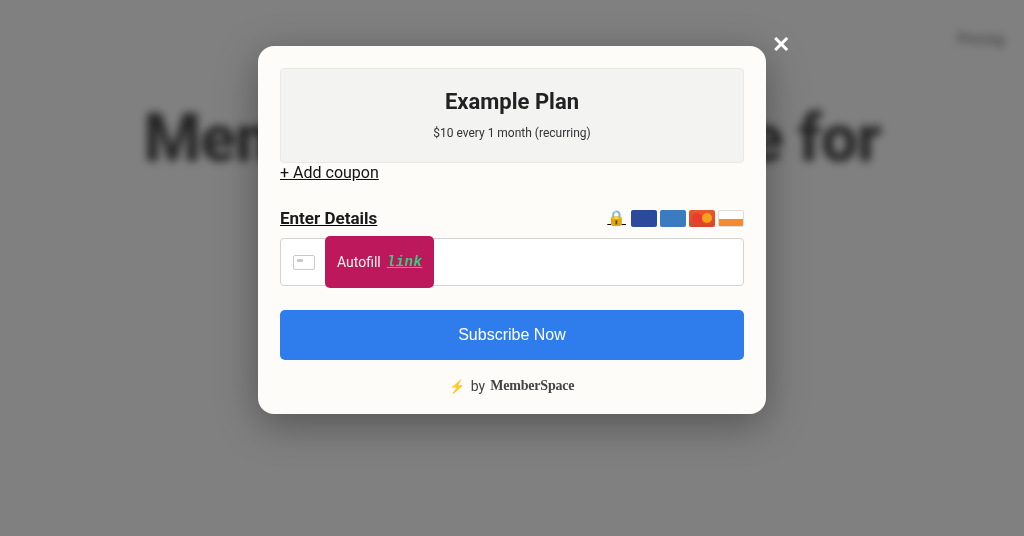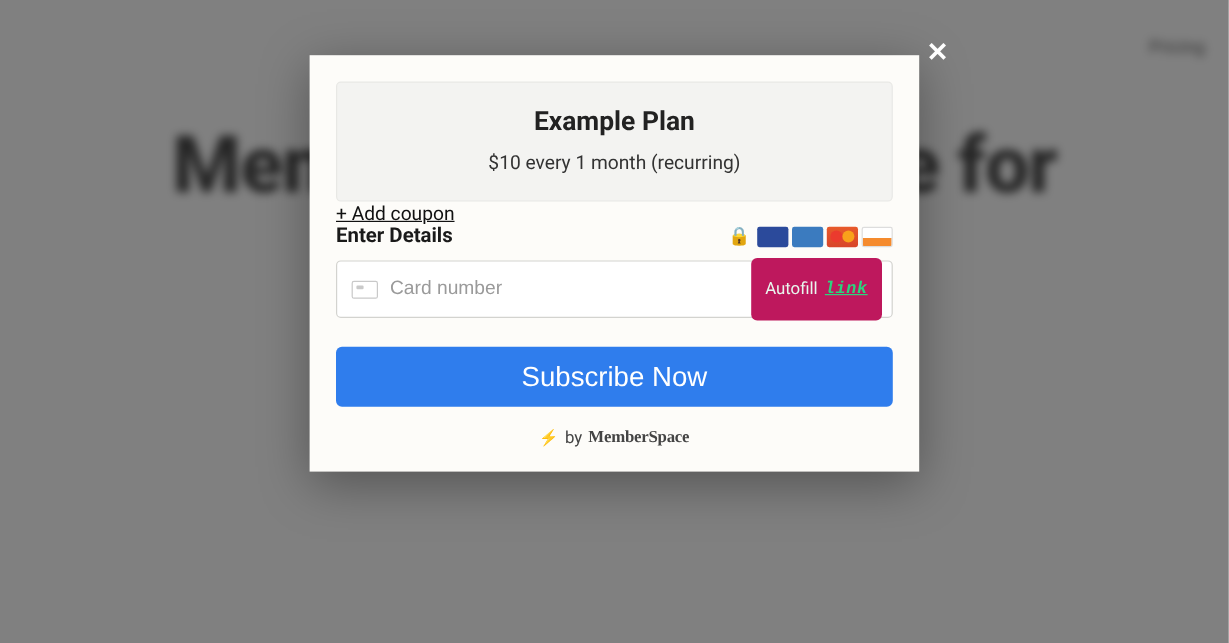--- a/index.html
+++ b/index.html
@@ -38,47 +38,49 @@
     .close-btn {
       position: absolute;
       top: 30px; left: calc(50% + 256px);
       color: #fff; font-size: 22px; font-weight: 700;
       cursor: pointer; line-height: 1;
       padding: 4px;
     }
     .modal {
       width: 508px;
       background: #fdfcf9;
-      border-radius: 0;
+      border-radius: 16px;
       box-shadow: 0 10px 40px rgba(0,0,0,0.35);
       padding: 22px 22px 20px;
       height: fit-content;
     }
     .plan-box {
       background: #f3f3f1;
       border: 1px solid #e8e8e5;
       border-radius: 4px;
       padding: 20px 16px 22px;
       text-align: center;
     }
     .plan-title {
       font-size: 22px; font-weight: 700; color: #222;
     }
     .plan-price {
       margin-top: 12px;
-      font-size: 16px; color: #333;
+      font-size: 12px; color: #333;
     }
     .coupon-link {
       display: inline-block;
       font-size: 16px; color: #111;
       text-decoration: underline;
       cursor: pointer;
     }
     .details-row {
       display: flex; justify-content: space-between; align-items: center;
+      margin-top: 26px;
+      text-decoration: underline;
     }
     .details-label {
       font-size: 17px; font-weight: 700; color: #1a1a1a;
     }
     .card-logos {
       display: flex; align-items: center; gap: 3px;
     }
     .lock-ic {
       color: #2aaa3a; font-size: 15px; margin-right: 2px;
     }
@@ -129,21 +131,21 @@
       letter-spacing: 0.5px;
     }
     .subscribe-btn {
       width: 100%;
       margin-top: 24px;
       background: #2f7ded;
       color: #fff;
       border: none;
       border-radius: 5px;
       height: 50px;
-      font-size: 23px;
+      font-size: 16px;
       font-weight: 500;
       cursor: pointer;
     }
     .powered {
       margin-top: 18px;
       text-align: center;
       font-size: 14px; color: #444;
       display: flex; justify-content: center; align-items: center; gap: 5px;
     }
     .bolt { color: #f5a623; font-size: 13px; }
@@ -181,21 +183,20 @@
         <span class="lock-ic">🔒</span>
         <span class="card-brand visa"></span>
         <span class="card-brand amex"></span>
         <span class="card-brand mc"></span>
         <span class="card-brand disc"></span>
       </div>
     </div>
 
     <div class="card-input">
       <span class="card-ic"></span>
-      <input class="card-field" type="text" placeholder="Card number" style="">
       <div class="autofill-pill">
         <span>Autofill</span>
         <span class="link-word">link</span>
       </div>
     </div>
 
     <button class="subscribe-btn">Subscribe Now</button>
 
     <div class="powered">
       <span class="bolt">⚡</span>

